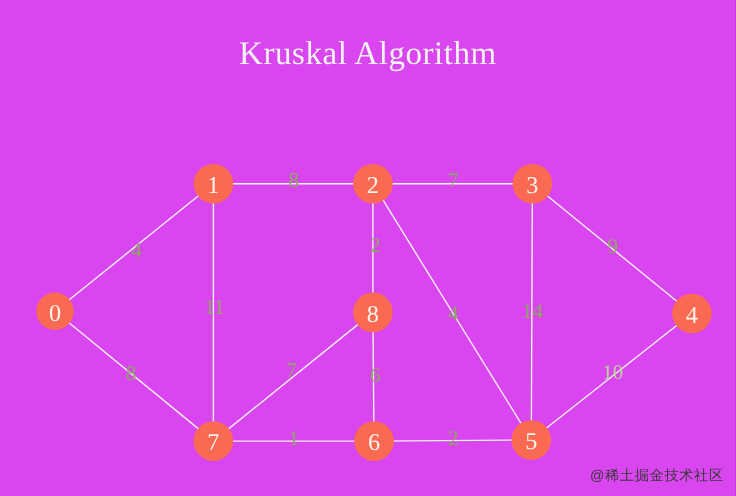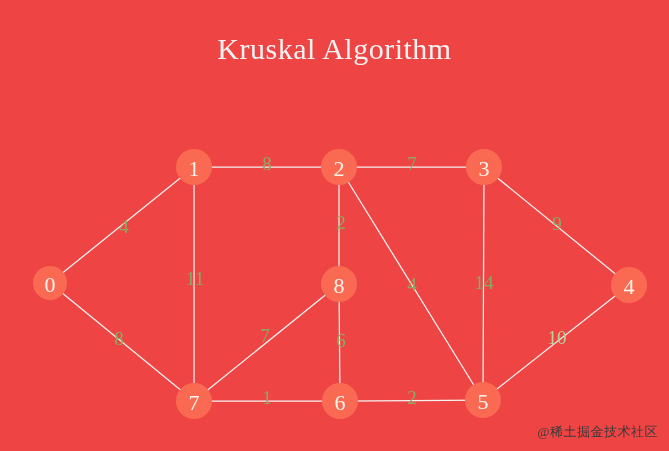--- a/index.html
+++ b/index.html
@@ -11,21 +11,21 @@
     width: 669px;
     height: 451px;
     overflow: hidden;
     font-family: "Liberation Serif", "DejaVu Serif", serif;
     position: relative;
   }
   #stage {
     position: relative;
     width: 669px;
     height: 451px;
-    background: #ef4444;
+    background: #d946ef;
   }
   #title {
     position: absolute;
     left: 0;
     top: 34px;
     width: 669px;
     text-align: center;
     color: #f2f2f2;
     font-family: "Liberation Serif", "DejaVu Serif", serif;
     font-size: 30px;
@@ -69,21 +69,21 @@
     font-size: 22px;
     fill: #fdf4ec;
     text-anchor: middle;
     dominant-baseline: central;
   }
   #watermark {
     position: absolute;
     right: 11px;
     bottom: 10px;
     color: #3a3a3a;
-    font-family: Liberation Serif, serif;
+    font-family: Liberation Sans, sans-serif;
     font-size: 13px;
     letter-spacing: 0.5px;
     white-space: nowrap;
     text-align: right;
   }
 </style>
 </head>
 <body>
 
 <div id="stage">

